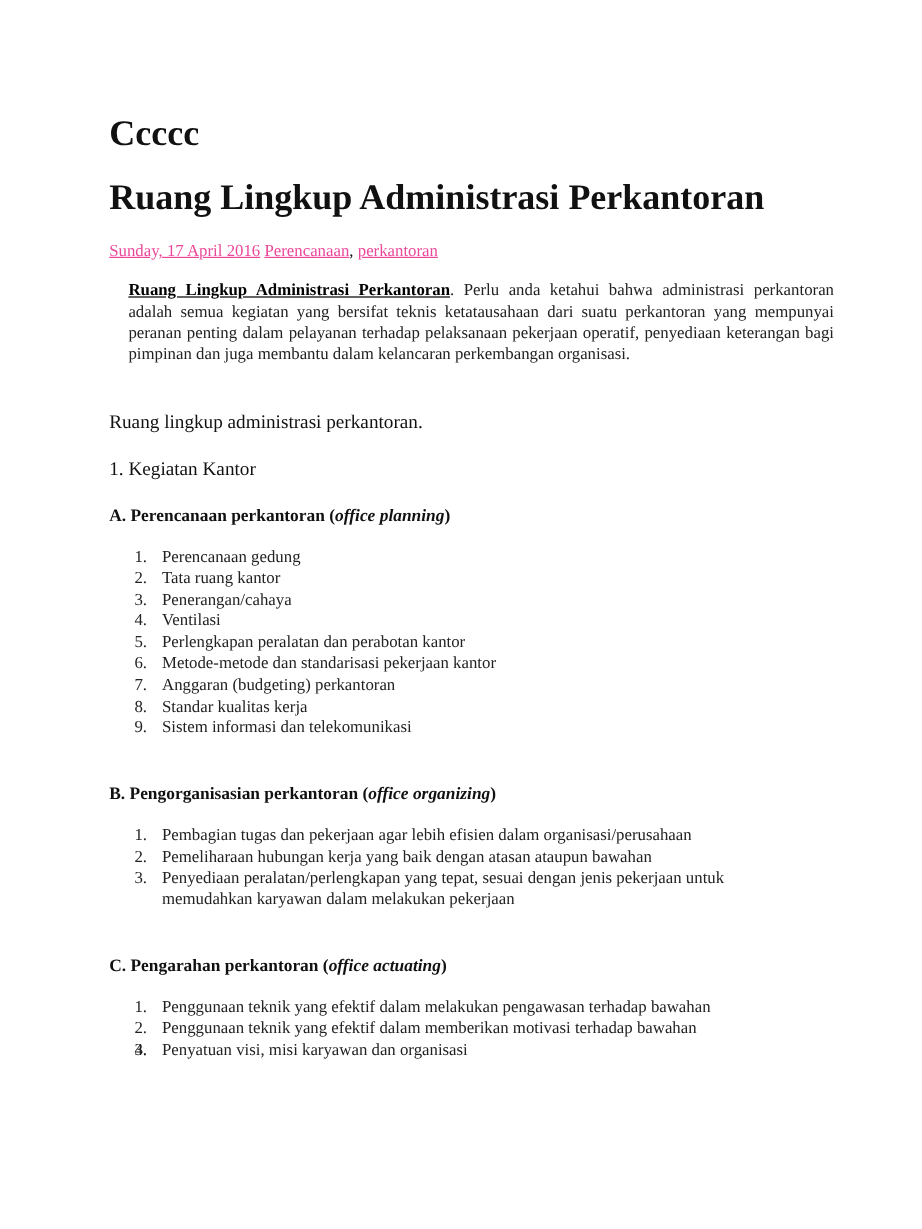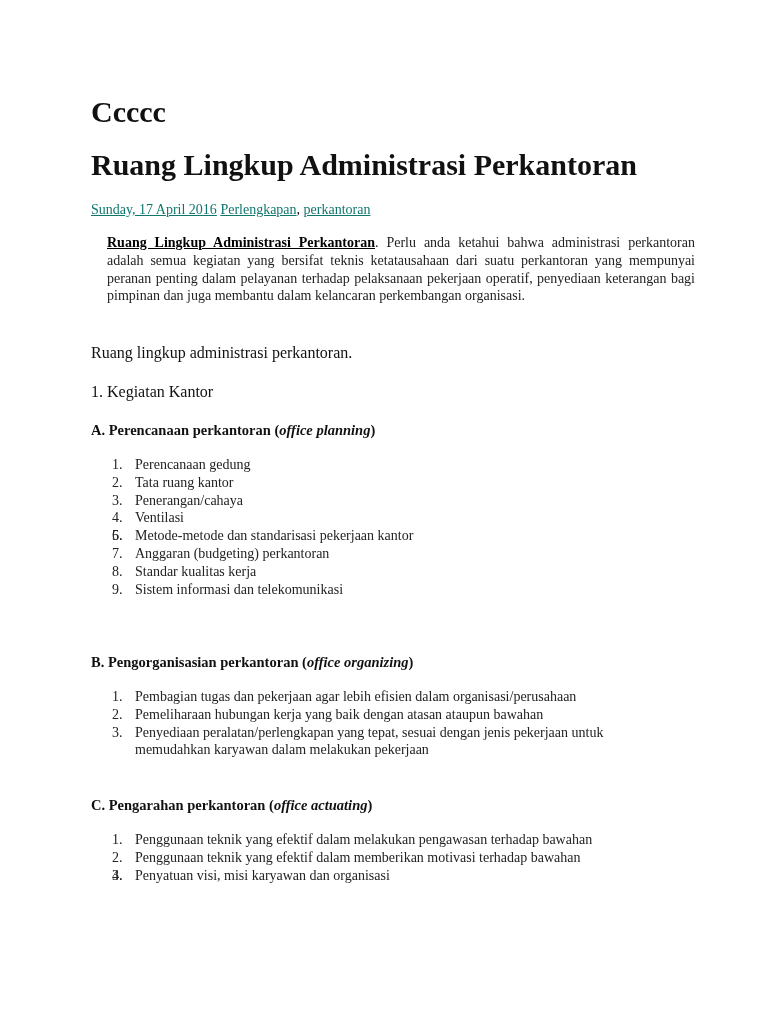--- a/index.html
+++ b/index.html
@@ -4,56 +4,56 @@
 <style>
   html, body { margin: 0; padding: 0; background: #ffffff; }
   body {
     width: 768px; height: 1024px; overflow: hidden; position: relative;
     font-family: "Liberation Serif", "DejaVu Serif", serif; color: #111;
   }
   .page { position: absolute; left: 91px; top: 0; width: 588px; }
   .t1 { position: absolute; top: 94px; left: 0; font-size: 30px; font-weight: bold; margin: 0; line-height: 36px; }
   .t2 { position: absolute; top: 146px; left: 0; font-size: 30px; font-weight: bold; margin: 0; line-height: 38px; white-space: nowrap; }
   .meta { position: absolute; top: 201px; left: 0; font-size: 14px; line-height: 18px; }
-  .meta a { color: #0f766e; text-decoration: underline; }
+  .meta a { color: #ec4899; text-decoration: underline; }
   .meta .plain { color: #111; }
   .intro { position: absolute; top: 218px; left: 0; width: 588px; font-size: 14px; line-height: 17.8px; text-align: justify; margin: 16px; color: #222; }
   .intro b { text-decoration: underline; color: #000; }
   .h3 { position: absolute; left: 0; font-size: 16px; font-weight: normal; margin: 0; line-height: 20px; white-space: nowrap; }
   .h4 { position: absolute; left: 0; font-size: 14.5px; font-weight: bold; margin: 0; line-height: 18px; white-space: nowrap; }
   .h4 i { font-weight: bold; text-align: center; }
   ol { position: absolute; left: 0; margin: 0; padding: 0; list-style: none; font-size: 14px; line-height: 17.8px; color: #222; }
   ol li { position: relative; padding-left: 44px; }
   ol li .num { position: absolute; left: 21px; top: 0; }
 </style>
 </head>
 <body>
 
 <div class="page">
   <h1 class="t1">Ccccc</h1>
   <h1 class="t2">Ruang Lingkup Administrasi Perkantoran</h1>
 
   <div class="meta">
     <a>Sunday, 17 April 2016</a>
-    <a>Perlengkapan</a><span class="plain">,</span>
+    <a>Perencanaan</a><span class="plain">,</span>
     <a>perkantoran</a>
   </div>
 
   <p class="intro"><b>Ruang Lingkup Administrasi Perkantoran</b><span>. Perlu anda ketahui bahwa administrasi perkantoran adalah semua kegiatan yang bersifat teknis ketatausahaan dari suatu perkantoran yang mempunyai peranan penting dalam pelayanan terhadap pelaksanaan pekerjaan operatif, penyediaan keterangan bagi pimpinan dan juga membantu dalam kelancaran perkembangan organisasi.</span></p>
 
   <h3 class="h3" style="top:343px">Ruang lingkup administrasi perkantoran.</h3>
   <h3 class="h3" style="top:382px">1. Kegiatan Kantor</h3>
 
   <h4 class="h4" style="top:421px"><span>A. Perencanaan perkantoran (</span><i>office planning</i><span>)</span></h4>
   <ol id="listA" style="top:456px; width:588px">
       <li><span class="num">1.</span><span>Perencanaan gedung</span></li>
       <li><span class="num">2.</span><span>Tata ruang kantor</span></li>
       <li><span class="num">3.</span><span>Penerangan/cahaya</span></li>
       <li><span class="num">4.</span><span>Ventilasi</span></li>
-      <li><span class="num">5.</span></li>
+      <li><span class="num">5.</span><span>Perlengkapan peralatan dan perabotan kantor</span></li>
       <li><span class="num">6.</span><span>Metode-metode dan standarisasi pekerjaan kantor</span></li>
       <li><span class="num">7.</span><span>Anggaran (budgeting) perkantoran</span></li>
       <li><span class="num">8.</span><span>Standar kualitas kerja</span></li>
       <li><span class="num">9.</span><span>Sistem informasi dan telekomunikasi</span></li>
     </ol>
 
   <h4 class="h4" style="top:653px"><span>B. Pengorganisasian perkantoran (</span><i>office organizing</i><span>)</span></h4>
   <ol id="listB" style="top:688px; width:560px">
       <li><span class="num">1.</span><span>Pembagian tugas dan pekerjaan agar lebih efisien dalam organisasi/perusahaan</span></li>
       <li><span class="num">2.</span><span>Pemeliharaan hubungan kerja yang baik dengan atasan ataupun bawahan</span></li>

